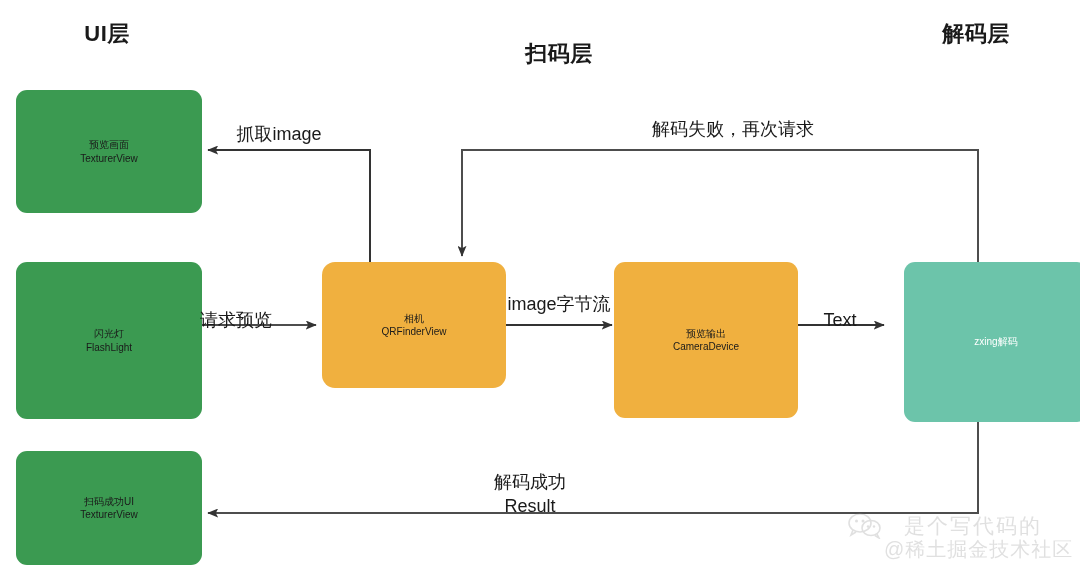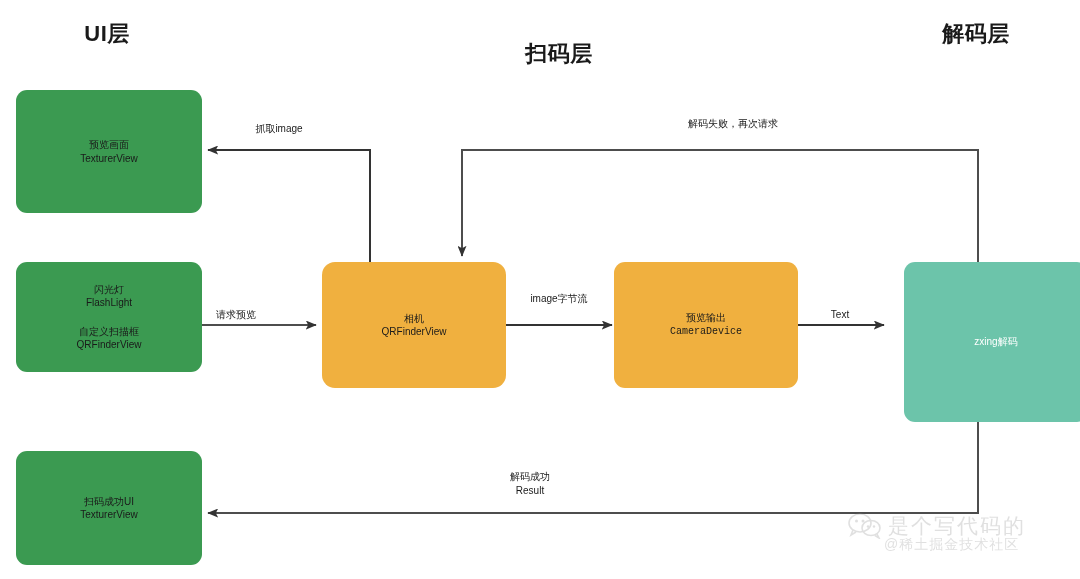--- a/index.html
+++ b/index.html
@@ -43,21 +43,21 @@
   }
   .node .line-cn { display: block; }
   .node .line-en { display: block; }
   .node .group { display: block; }
   .node .group + .group { margin-top: 15px; }
   .node.green  { background: #3b9a51; }
   .node.orange { background: #f0b03f; }
   .node.teal   { background: #6cc4aa; color: #ffffff; }
   .edge-label {
     position: absolute;
-    font-size: 10px;
+    font-size: 18px;
     color: #1a1a1a;
     white-space: nowrap;
     text-align: center;
     line-height: 1.35;
     transform: translateX(-50%);
   }
   svg.edges {
     position: absolute;
     left: 0;
     top: 0;
@@ -67,30 +67,30 @@
   }
   .watermark {
     position: absolute;
     opacity: 0.30;
     pointer-events: none;
     user-select: none;
   }
   .wm-row {
     display: flex;
     align-items: center;
-    gap: 6px;
+    gap: 22px;
   }
   .wm-top {
     font-size: 21px;
     color: #9a9a9a;
     letter-spacing: 2px;
     white-space: nowrap;
   }
   .wm-bottom {
-    font-size: 14px;
+    font-size: 20px;
     color: #9a9a9a;
     letter-spacing: 1px;
     white-space: nowrap;
     margin-left: 36px;
     margin-top: -4px;
   }
 </style>
 </head>
 <body>
 
@@ -118,42 +118,38 @@
     <path d="M798,325 L884,325" fill="none" stroke="#333333" stroke-width="2" marker-end="url(#arrow)"></path>
 
     <path d="M978,388 L978,513 L208,513" fill="none" stroke="#4d4d4d" stroke-width="2" marker-end="url(#arrow)"></path>
   </svg>
 
   <div class="node green" style="left:16px; top:90px; width:186px; height:123px;">
     <span class="line-cn">预览画面</span>
     <span class="line-en">TexturerView</span>
   </div>
 
-  <div class="node green" style="left:16px; top:262px; width:186px; height:110px;">
+  <div class="node green" style="left:16px; top:262px; width:186px; height:157px;">
     <span class="group">
       <span class="line-cn">闪光灯</span>
       <span class="line-en">FlashLight</span>
-    </span>
-    <span class="group">
-      <span class="line-cn">自定义扫描框</span>
-      <span class="line-en">QRFinderView</span>
     </span>
   </div>
 
   <div class="node green" style="left:16px; top:451px; width:186px; height:114px;">
     <span class="line-cn">扫码成功UI</span>
     <span class="line-en">TexturerView</span>
   </div>
 
   <div class="node orange" style="left:322px; top:262px; width:184px; height:126px;border-radius:13px;">
     <span class="line-cn">相机</span>
     <span class="line-en">QRFinderView</span>
   </div>
 
-  <div class="node orange" style="left:614px; top:262px; width:184px; height:126px;font-family:Liberation Mono, monospace;">
+  <div class="node orange" style="left:614px; top:262px; width:184px; height:156px;">
     <span class="line-cn">预览输出</span>
     <span class="line-en">CameraDevice</span>
   </div>
 
   <div class="node teal" style="left:904px; top:262px; width:184px; height:160px;">
     <span class="line-cn">zxing解码</span>
   </div>
 
   <div class="edge-label" style="left:279px; top:122px;">抓取image</div>
 

